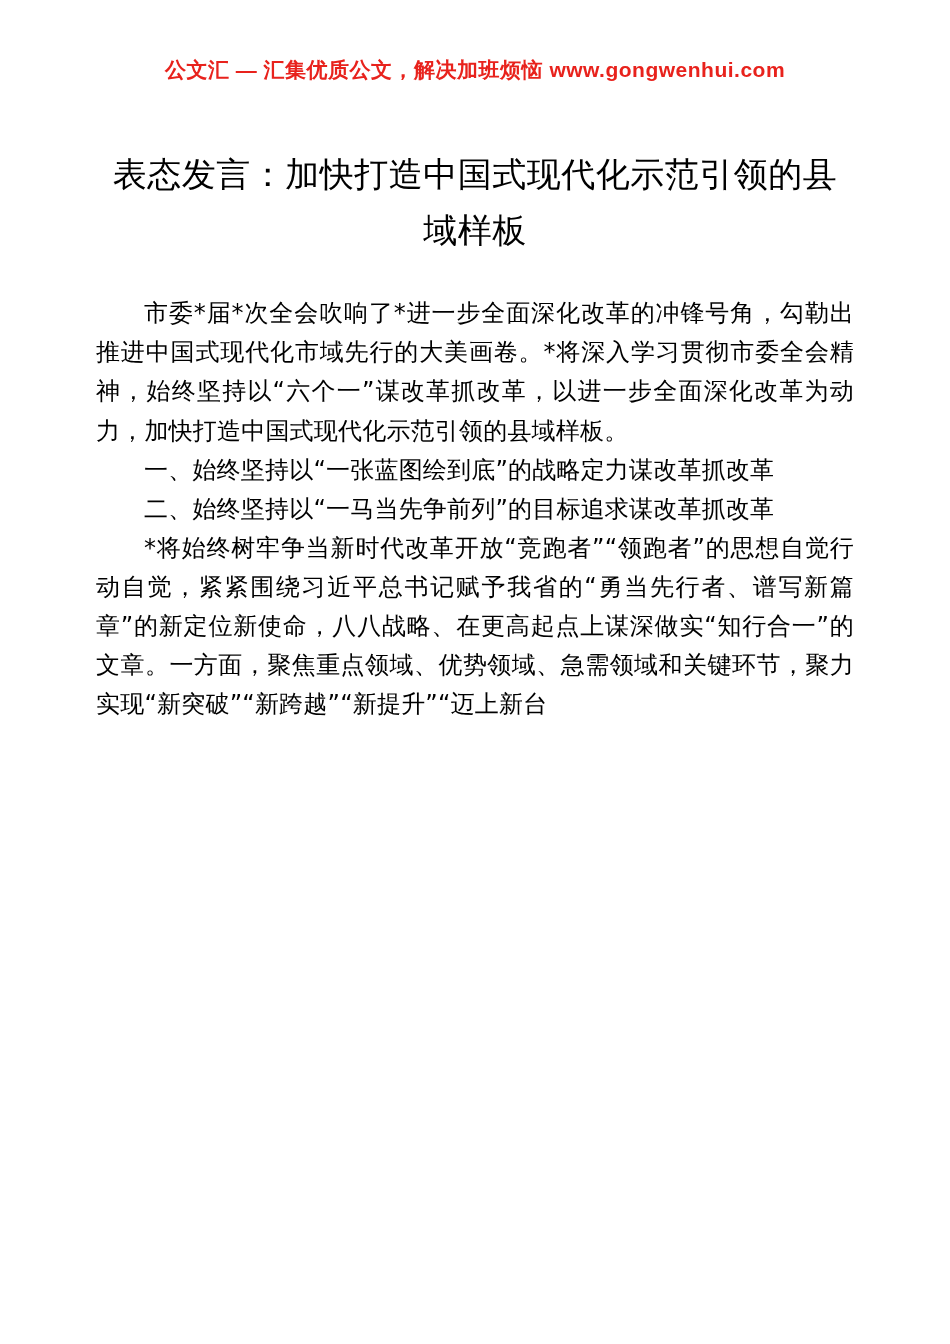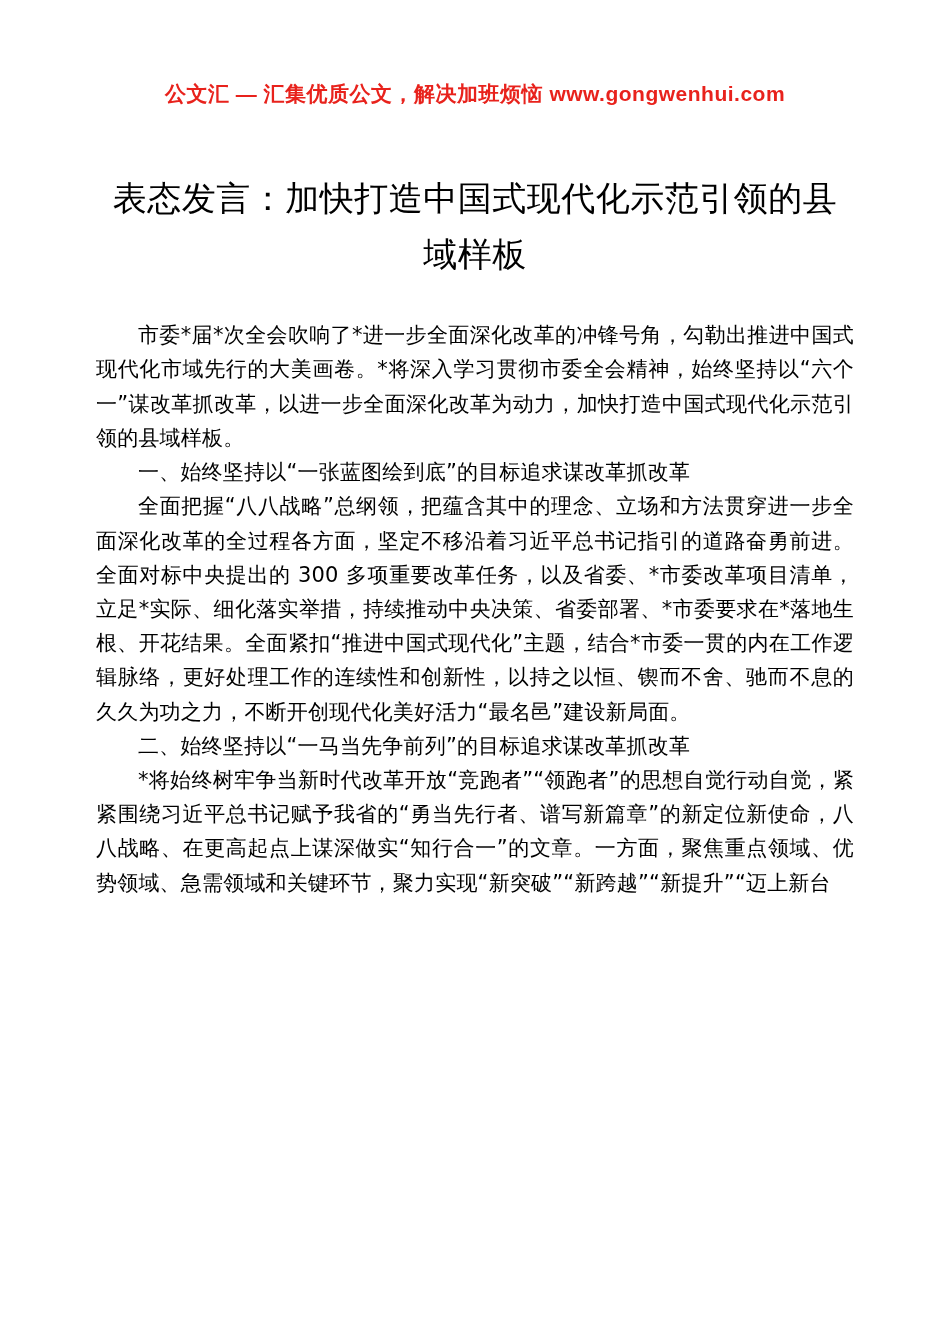--- a/index.html
+++ b/index.html
@@ -22,35 +22,35 @@
     padding: 0 96px;
     position: relative;
   }
   .watermark {
     text-align: center;
     color: #e8221c;
     font-family: "Liberation Sans", "DejaVu Sans", sans-serif;
     font-size: 21px;
     font-weight: 700;
     letter-spacing: 0.5px;
-    padding-top: 80px;
+    padding-top: 56px;
     white-space: nowrap;
   }
   .doc-title {
     margin-top: 62px;
     text-align: center;
     font-family: "DejaVu Sans", "Liberation Sans", sans-serif;
     font-weight: 400;
     font-size: 34px;
     line-height: 1.65;
     letter-spacing: 0.5px;
   }
   .body-text {
     margin-top: 36px;
-    font-size: 21px;
+    font-size: 24px;
     line-height: 1.63;
     text-align: justify;
     letter-spacing: 0.2px;
   }
   .para {
     margin: 0 0 0 0;
     text-indent: 2em;
     font-family: "DejaVu Sans", "Liberation Sans", sans-serif;
     font-weight: 500;
   }
@@ -62,19 +62,18 @@
 <body>
 
 <div class="page">
 
   <div class="watermark">公文汇 — 汇集优质公文，解决加班烦恼 www.gongwenhui.com</div>
 
   <h1 class="doc-title">表态发言：加快打造中国式现代化示范引领的县域样板</h1>
 
   <div class="body-text">
     <p class="para">市委*届*次全会吹响了*进一步全面深化改革的冲锋号角，勾勒出推进中国式现代化市域先行的大美画卷。*将深入学习贯彻市委全会精神，始终坚持以“六个一”谋改革抓改革，以进一步全面深化改革为动力，加快打造中国式现代化示范引领的县域样板。</p>
-    <p class="para heading">一、始终坚持以“一张蓝图绘到底”的目标追求谋改革抓改革</p>
-    <p class="para">全面把握“八八战略”总纲领，把蕴含其中的理念、立场和方法贯穿进一步全面深化改革的全过程各方面，坚定不移沿着习近平总书记指引的道路奋勇前进。全面对标中央提出的 300 多项重要改革任务，以及省委、*市委改革项目清单，立足*实际、细化落实举措，持续推动中央决策、省委部署、*市委要求在*落地生根、开花结果。全面紧扣“推进中国式现代化”主题，结合*市委一贯的内在工作逻辑脉络，更好处理工作的连续性和创新性，以持之以恒、锲而不舍、驰而不息的久久为功之力，不断开创现代化美好活力“最名邑”建设新局面。</p>
+    <p class="para heading">一、始终坚持以“一张蓝图绘到底”的战略定力谋改革抓改革</p>
     <p class="para heading">二、始终坚持以“一马当先争前列”的目标追求谋改革抓改革</p>
     <p class="para">*将始终树牢争当新时代改革开放“竞跑者”“领跑者”的思想自觉行动自觉，紧紧围绕习近平总书记赋予我省的“勇当先行者、谱写新篇章”的新定位新使命，八八战略、在更高起点上谋深做实“知行合一”的文章。一方面，聚焦重点领域、优势领域、急需领域和关键环节，聚力实现“新突破”“新跨越”“新提升”“迈上新台</p>
   </div>
 
 </div>
 
 </body></html>

